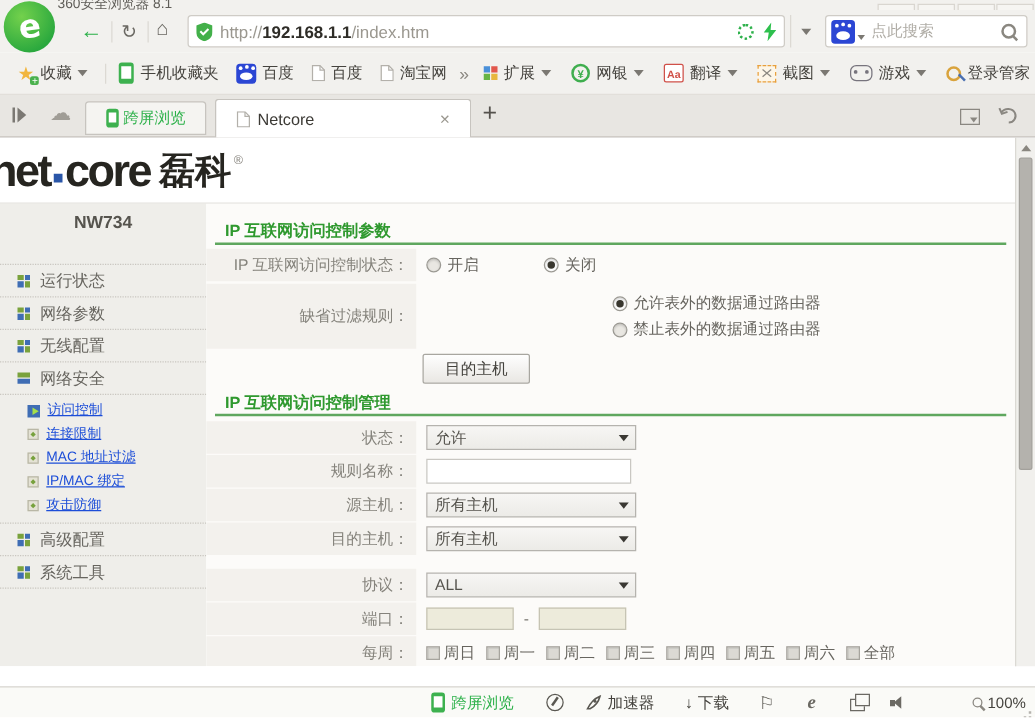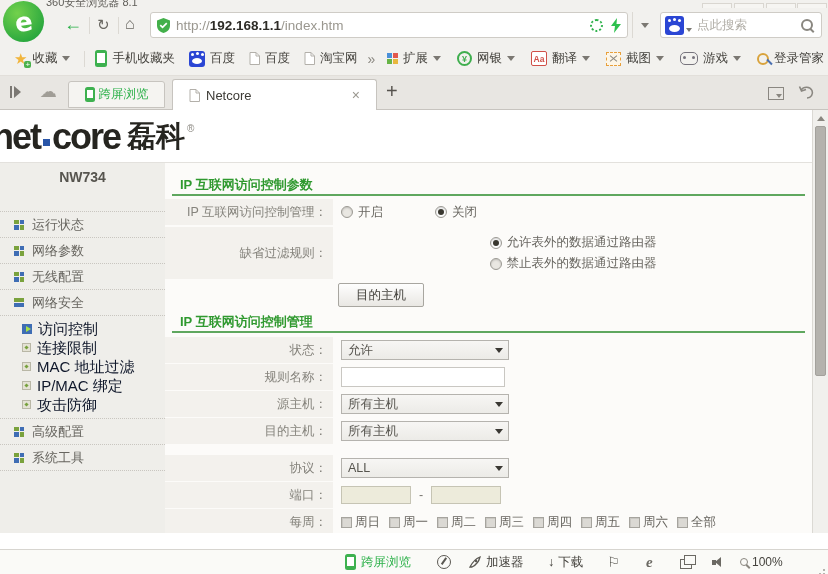--- a/index.html
+++ b/index.html
@@ -105,21 +105,21 @@
   .side-spacer{height:18px;}
   .side-item{height:25px;line-height:25px;border-top:1px dotted #c9c6c0;display:flex;align-items:center;font-size:13px;color:#67655f;}
   .side-item .gic{margin:0 8px 0 14px;flex:none;}
   .side-last{border-bottom:1px dotted #c9c6c0;}
   .sgrid{width:10px;height:10px;display:grid;grid-template-columns:4.5px 4.5px;grid-template-rows:4.5px 4.5px;gap:1px;}
   .sgrid i:nth-child(1){background:#7aa23d;} .sgrid i:nth-child(2){background:#3f6db4;}
   .sgrid i:nth-child(3){background:#3f6db4;} .sgrid i:nth-child(4){background:#7aa23d;}
   .sbars{width:10px;height:10px;display:flex;flex-direction:column;justify-content:center;gap:1px;}
   .sbars i{display:block;height:4px;} .sbars i:nth-child(1){background:#7aa23d;} .sbars i:nth-child(2){background:#3f6db4;}
   .side-sub{border-top:1px dotted #c9c6c0;padding:3px 0 4px 0;}
-  .sub-item{height:19px;line-height:19px;display:flex;align-items:center;font-size:15px;color:#0f172a;padding-left:22px;}
+  .sub-item{height:19px;line-height:19px;display:flex;align-items:center;font-size:11px;color:#1d4ed8;padding-left:22px;text-decoration:underline;}
   .sub-item .bullet{margin-right:6px;flex:none;}
   .play-b{width:10px;height:10px;background:#3f6db4;display:flex;align-items:center;justify-content:center;}
   .play-b i{width:0;height:0;border-top:3px solid transparent;border-bottom:3px solid transparent;border-left:5px solid #a6e04a;margin-left:2px;}
   .dia-b{width:9px;height:9px;background:#e4e2d4;border:1px solid #b9b7a6;box-sizing:border-box;position:relative;}
   .dia-b::after{content:"";position:absolute;left:2px;top:2px;width:3px;height:3px;background:#77a13d;transform:rotate(45deg);}
 
   
   .main{position:absolute;left:165px;top:53px;width:647px;height:370px;background:#fcfbf9;overflow:hidden;}
   .sec-title{position:absolute;left:15px;font-size:13px;font-weight:bold;color:#2f992f;white-space:nowrap;}
   .sec-line{position:absolute;left:7px;width:633px;height:2px;background:#5fa75f;}
@@ -403,21 +403,21 @@
         <span>系统工具</span>
       </div>
     </div>
 
     <div class="main">
       <div class="sec-title" style="top:13px">IP 互联网访问控制参数</div>
       <div class="sec-line" style="top:31px"></div>
 
       <div class="rows" style="top:36px">
         <div class="frow h26">
-          <div class="flab">IP 互联网访问控制管理：</div>
+          <div class="flab">IP 互联网访问控制状态：</div>
           <div class="fctl">
             <span class="optline">
               <span class="rad"></span>
               <span>开启</span>
             </span>
             <span class="optline" style="margin-left:52px">
               <span class="rad checked"></span>
               <span>关闭</span>
             </span>
           </div>
@@ -570,20 +570,20 @@
       <span>下载</span>
     </span>
     <span class="sb" style="left:607px;font-size:14px;color:#5a5852">⚐</span>
     <span class="sb" style="left:646px;font-size:15px;color:#6b6963;font-style:italic;font-weight:bold;font-family:'Liberation Serif','DejaVu Serif',serif">e</span>
     <span class="sb" style="left:680px">
         <span class="winic"></span>
       </span>
     <span class="sb" style="left:712px">
         <span class="spk"></span>
       </span>
-    <span class="sb" style="left:740px">
+    <span class="sb" style="left:778px">
       <span class="mag mini" style="margin-right:4px"></span>
       <span style="font-size:12px">100%</span>
     </span>
     <span class="grip"></span>
   </div>
 
 </div>
 
 </body></html>

